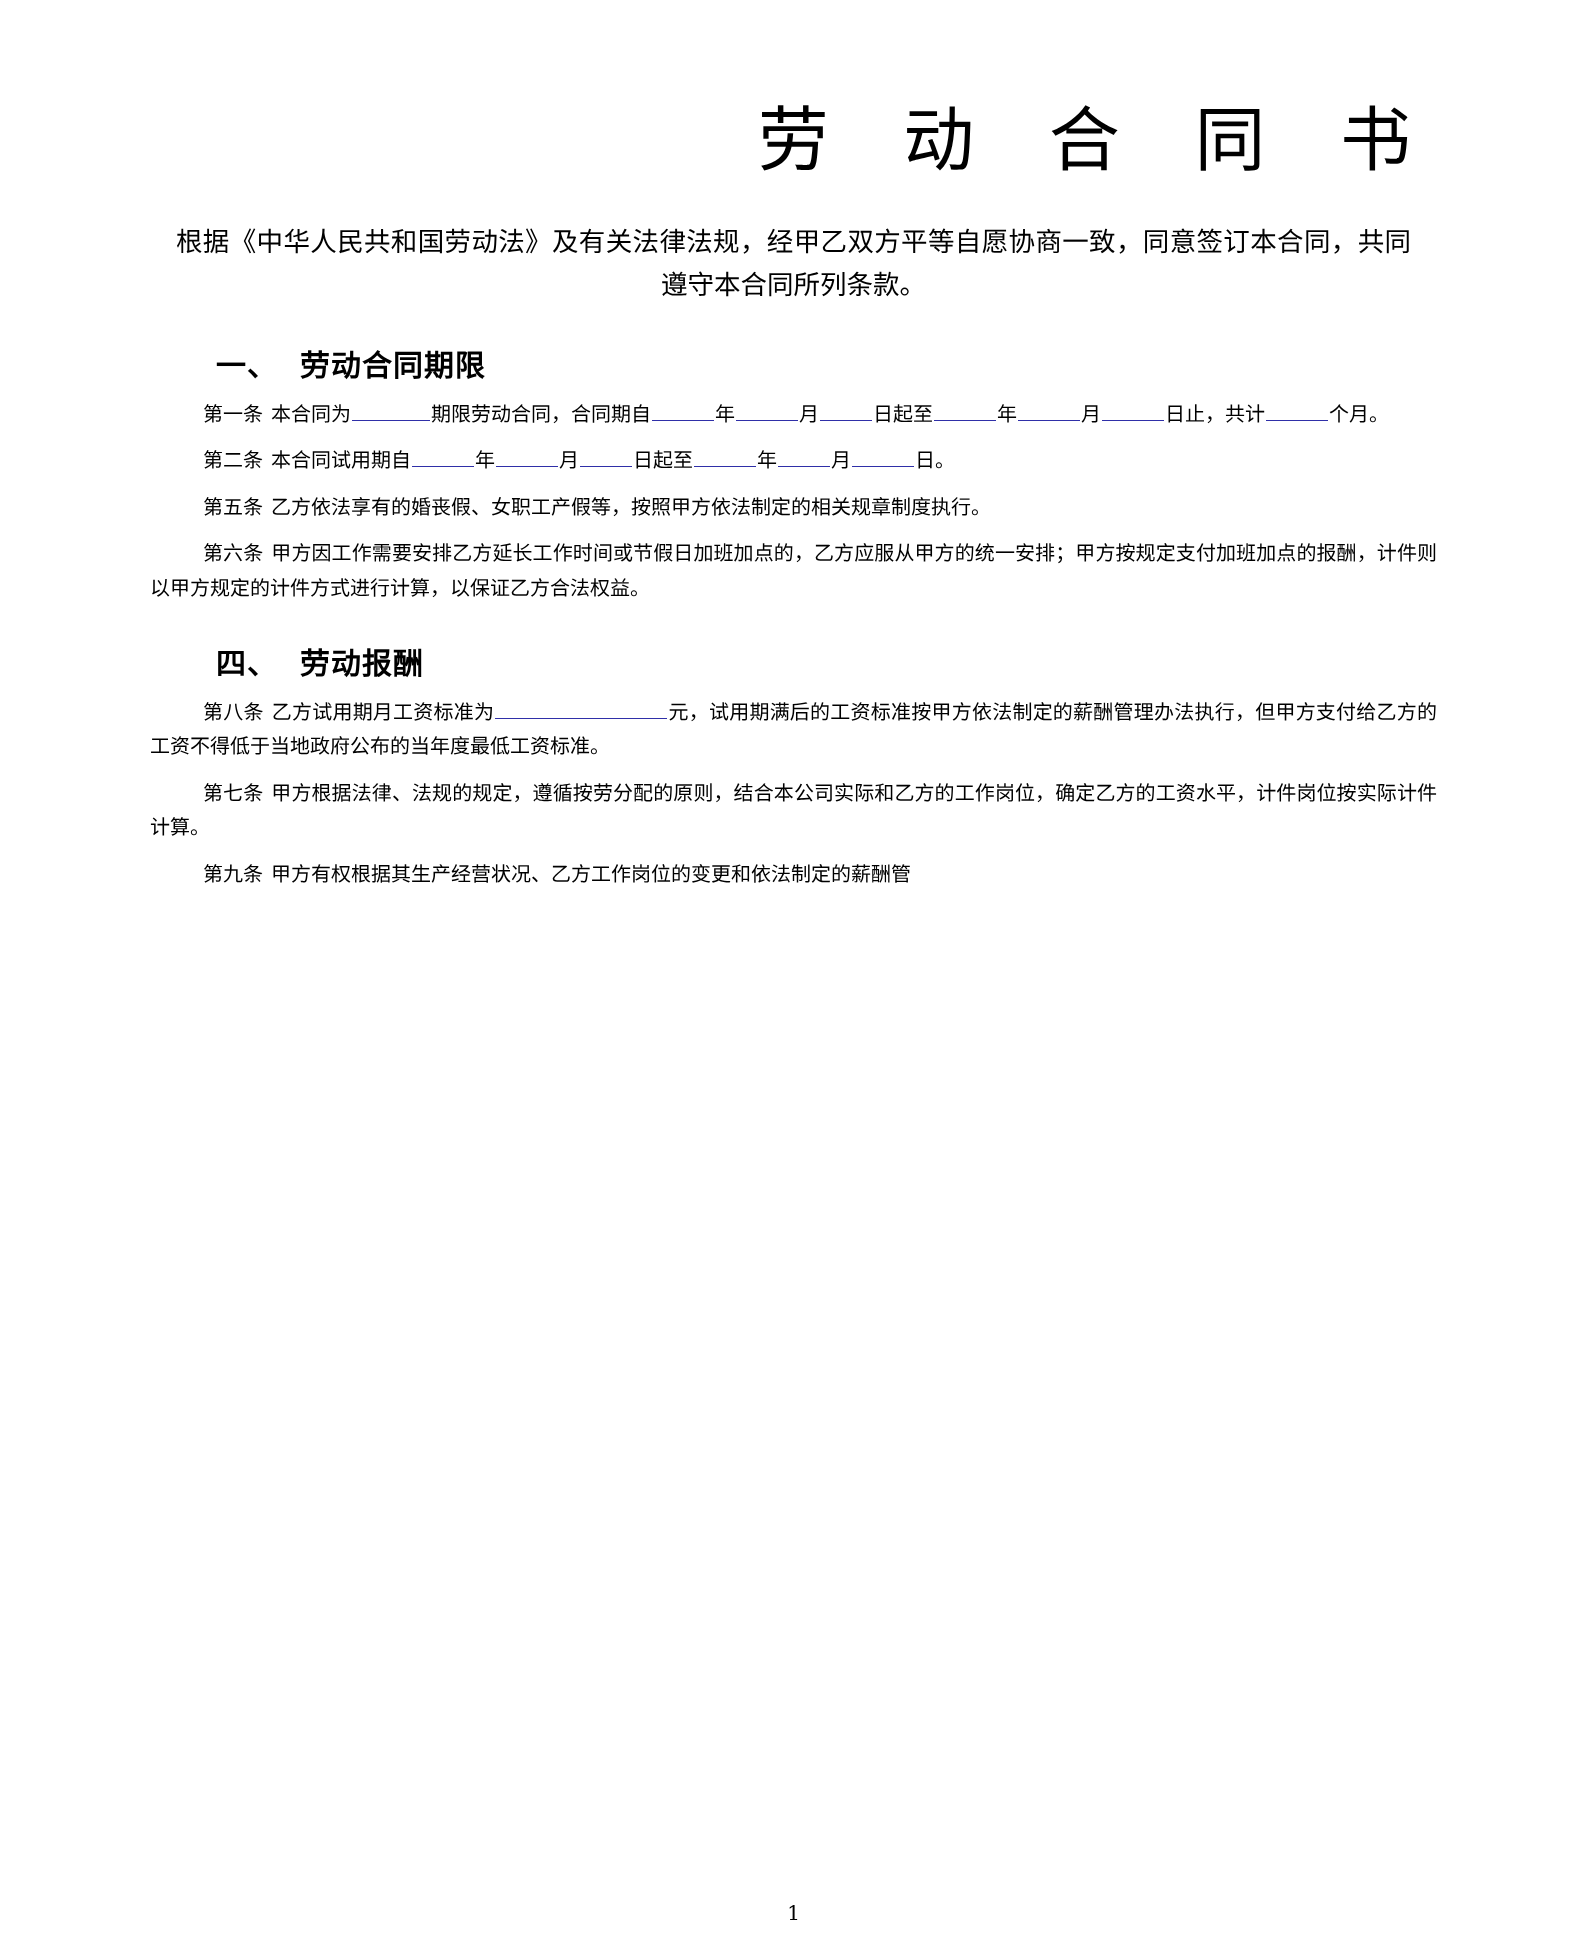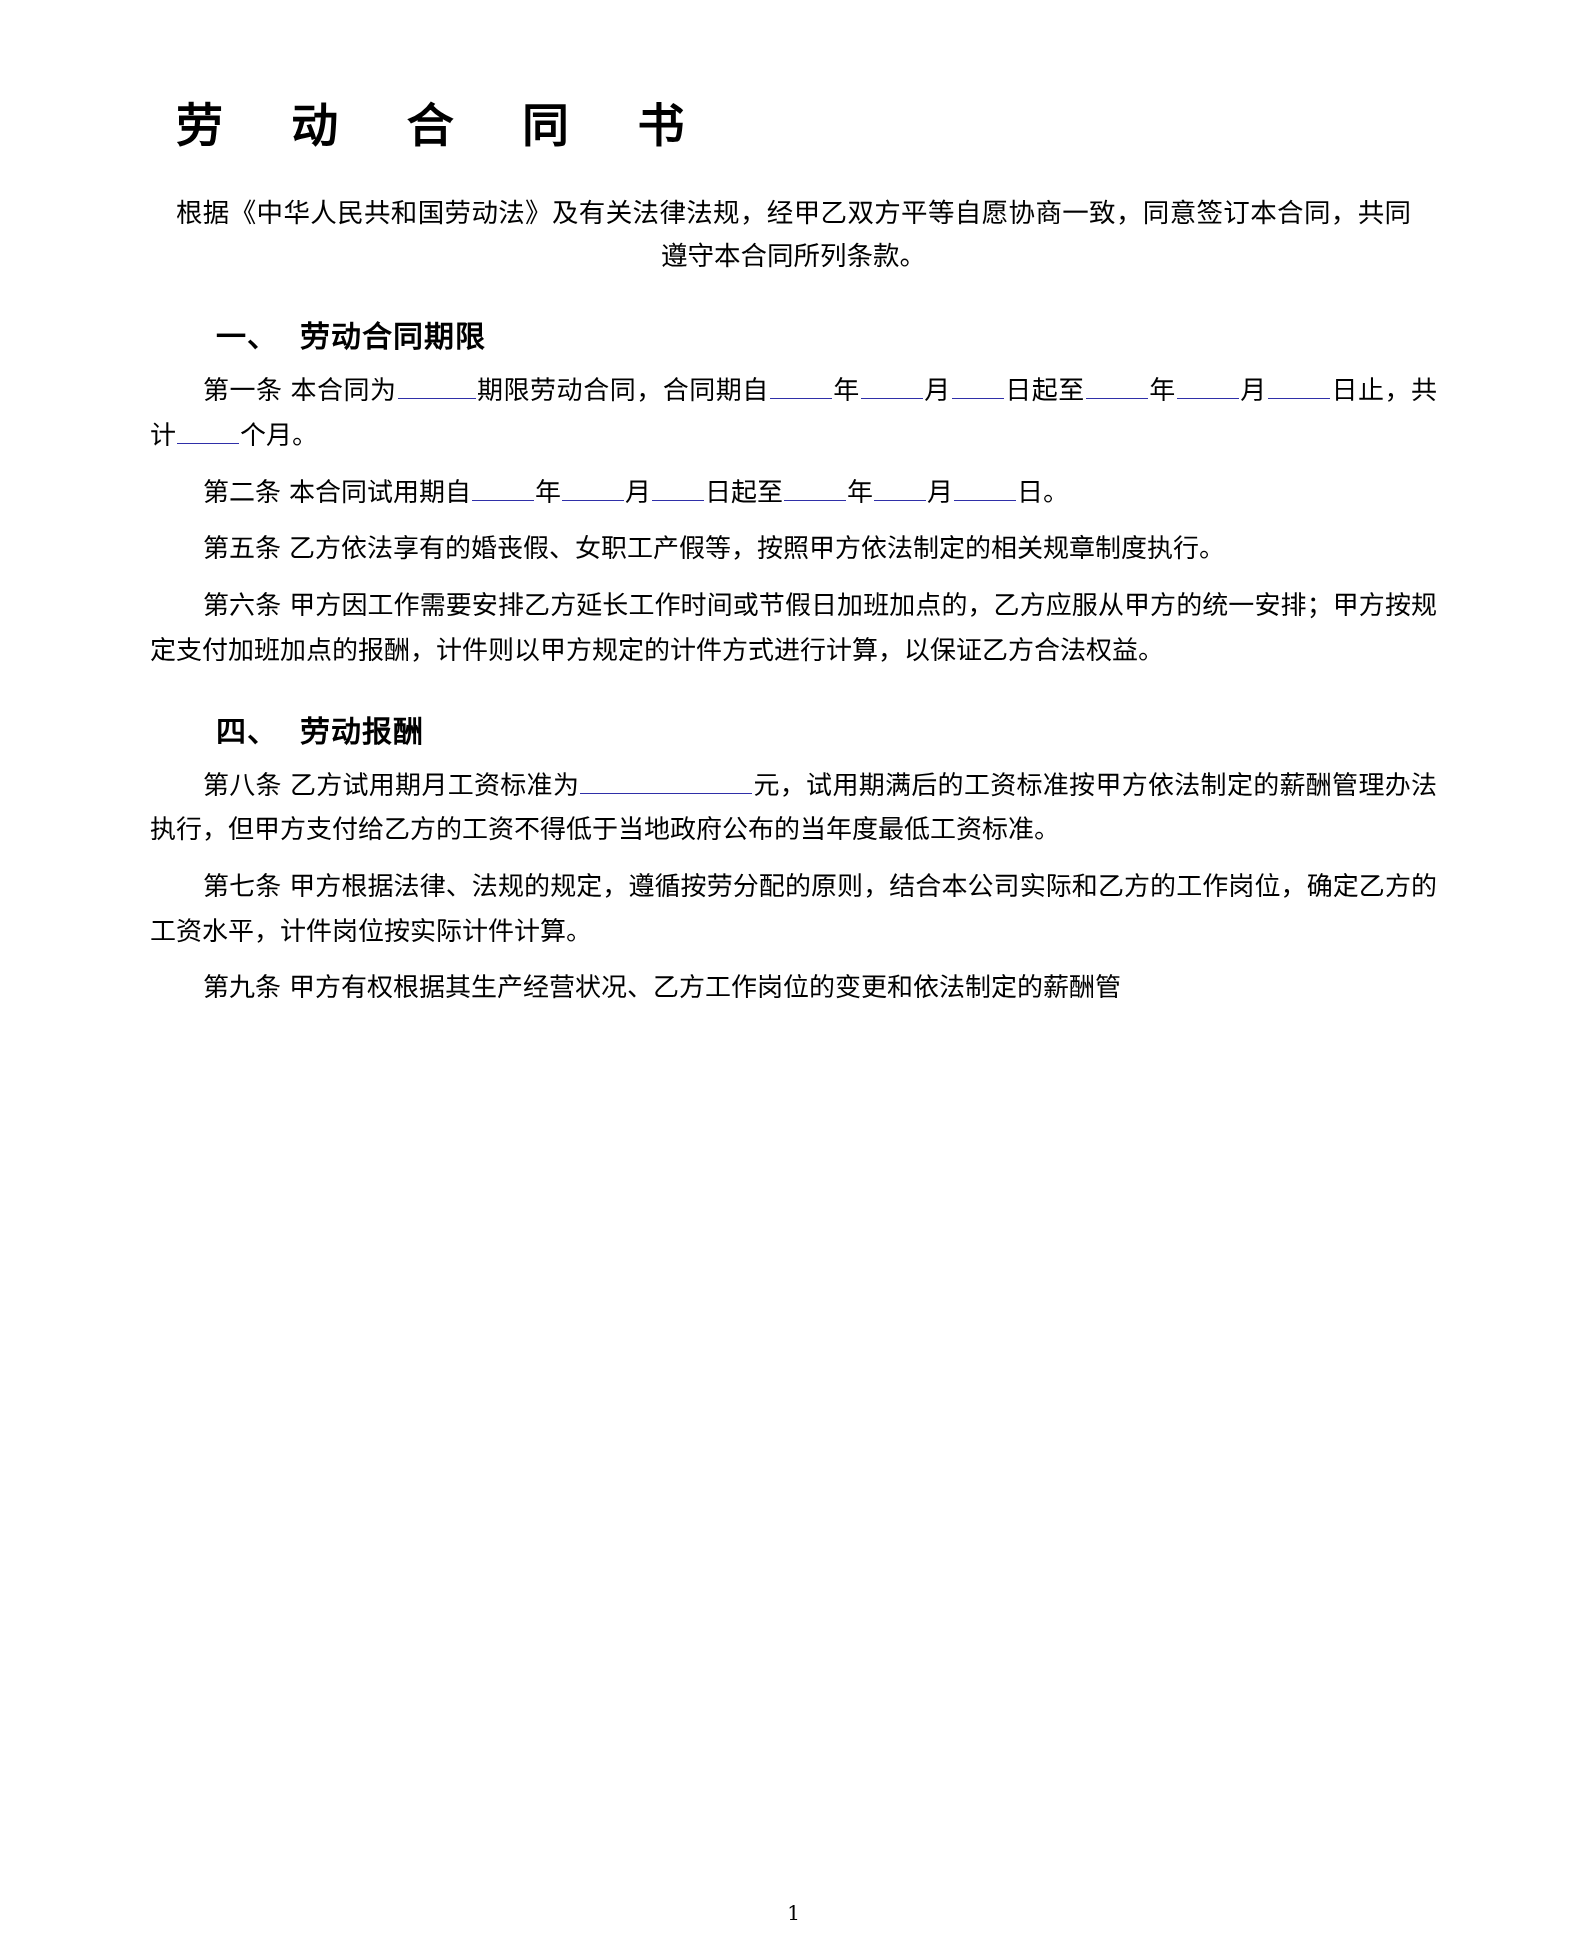--- a/index.html
+++ b/index.html
@@ -15,23 +15,23 @@
   .page {
     position: relative;
     width: 1587px;
     height: 1959px;
     margin: 0 auto;
     background: #ffffff;
     box-sizing: border-box;
     padding: 70px 150px 0 150px;
   }
   .doc-title {
-    text-align: left;
-    font-size: 47px;
-    font-weight: bold;
+    text-align: right;
+    font-size: 71px;
+    font-weight: normal;
     letter-spacing: 26px;
     margin: 28px 0 0 0;
     line-height: 1.2;
     text-indent: 26px;
     font-family: "DejaVu Sans", "Liberation Sans", sans-serif;
   }
   .preamble {
     margin: 38px 0 0 0;
     font-size: 26.5px;
     line-height: 1.62;
@@ -44,21 +44,21 @@
     font-weight: bold;
     margin: 34px 0 8px 0;
     padding-left: 66px;
     letter-spacing: 1px;
     font-family: Liberation Mono, monospace;
   }
   .section-heading .num {
     margin-right: 22px;
   }
   .clause {
-    font-size: 26px;
+    font-size: 20px;
     line-height: 1.72;
     text-align: justify;
     text-indent: 53px;
     margin: 12px 0;
   }
   .clause .label {
     margin-right: 8px;
   }
   .blank {
     display: inline-block;

